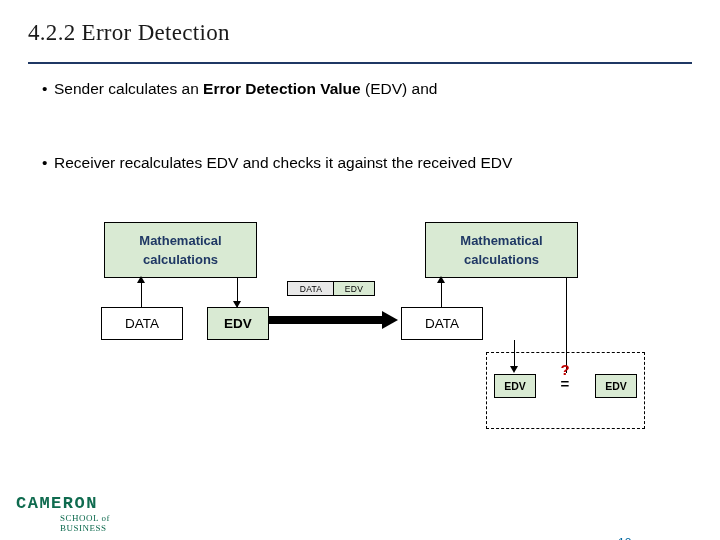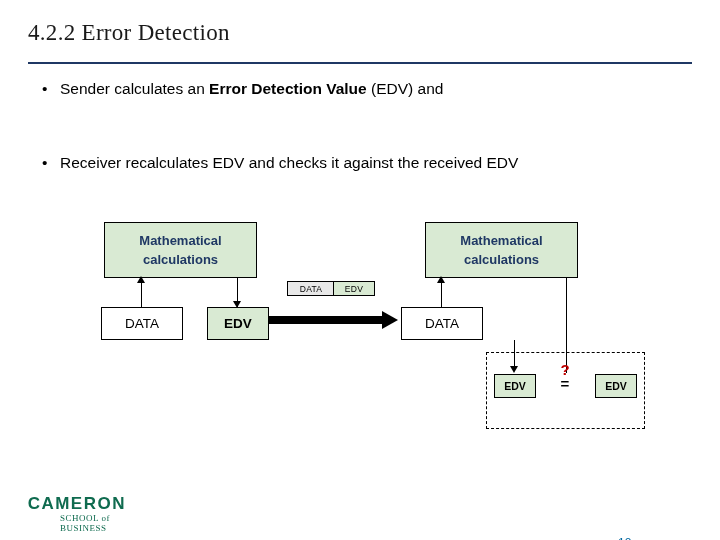--- a/index.html
+++ b/index.html
@@ -46,21 +46,21 @@
     line-height: 21px;
   }
   .bullet .dot {
     position: absolute;
     left: 0;
     top: 0;
     font-size: 15.5px;
   }
   .bullet .btext {
     display: block;
-    margin-left: 18px;
+    margin-left: 12px;
   }
   .bullet b { font-weight: bold; }
 
   #bullet1 { left: 42px; top: 78px; width: 600px; }
   #bullet1 .btext .line2 { display: block; margin-left: 38px; }
   #bullet2 { left: 42px; top: 152px; width: 640px; }
 
   
   .mathbox {
     position: absolute;
@@ -194,27 +194,26 @@
   }
   #cmp-symbol .q { display: block; }
   #cmp-symbol .eq { display: block; color: #000000; font-size: 15px; margin-top: -1px; }
 
   
   #logo {
     position: absolute;
     left: 16px; top: 495px; width: 110px; height: 36px;
   }
   #logo .logo-main {
-    font-family: Liberation Sans, sans-serif;
+    font-family: Liberation Mono, monospace;
     font-size: 17px;
     letter-spacing: 1.5px;
     color: #0f6b4f;
     font-weight: bold;
     line-height: 18px;
-    text-align: right;
   }
   #logo .logo-sub {
     font-family: "Liberation Serif", serif;
     font-size: 9px;
     letter-spacing: 0.5px;
     color: #0f6b4f;
     line-height: 10px;
     margin-left: 44px;
   }
   #page-number {

